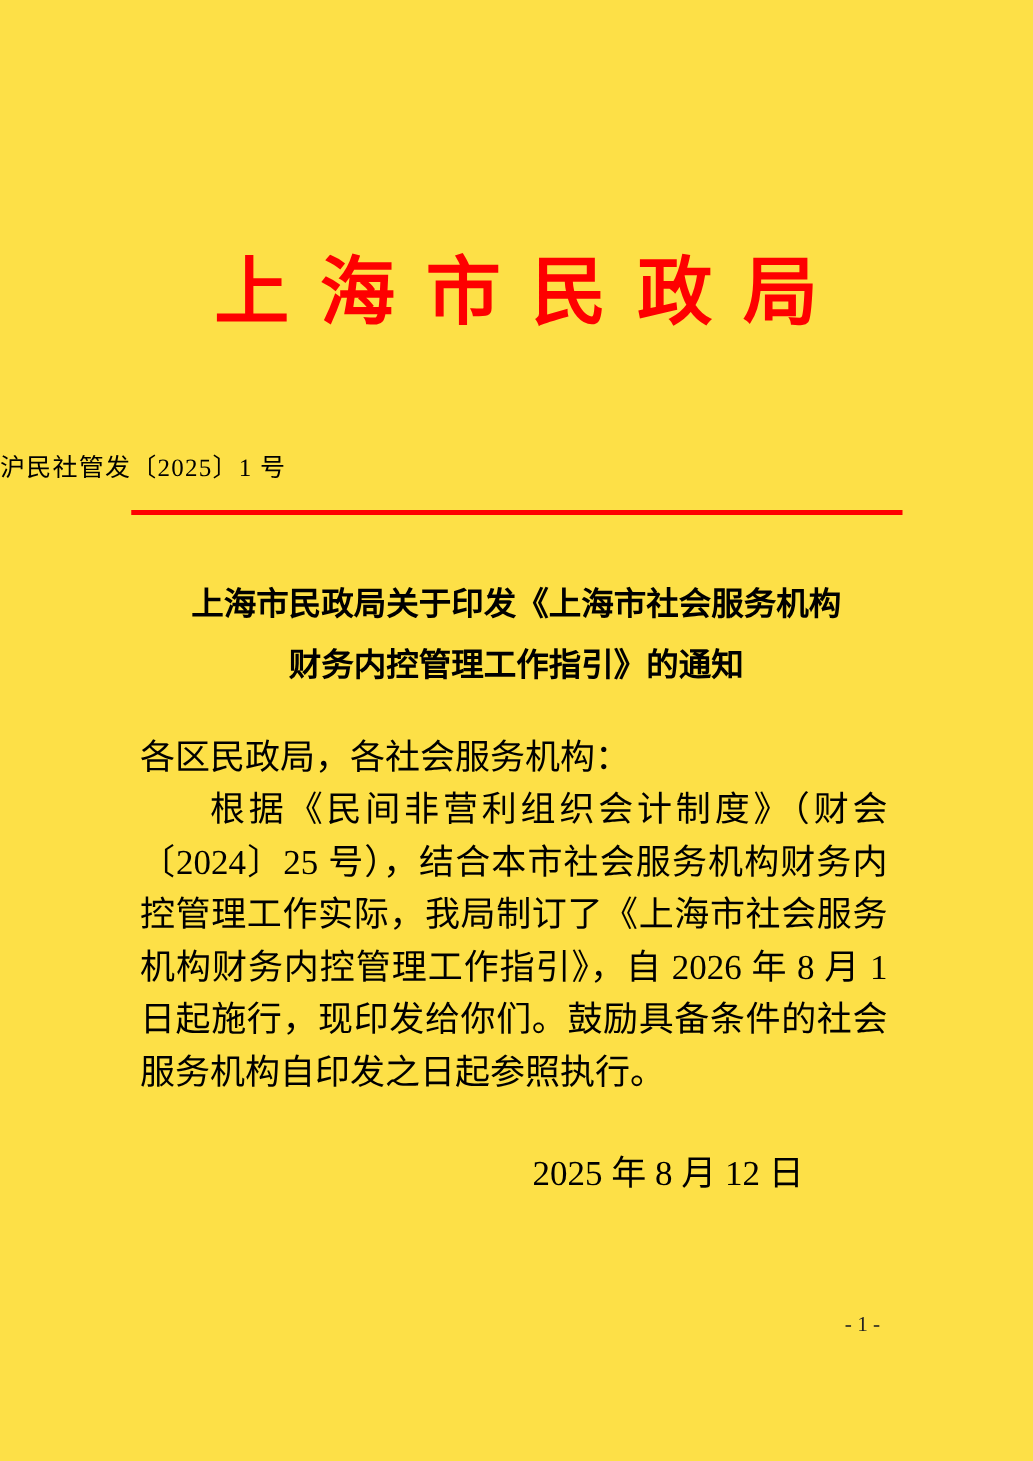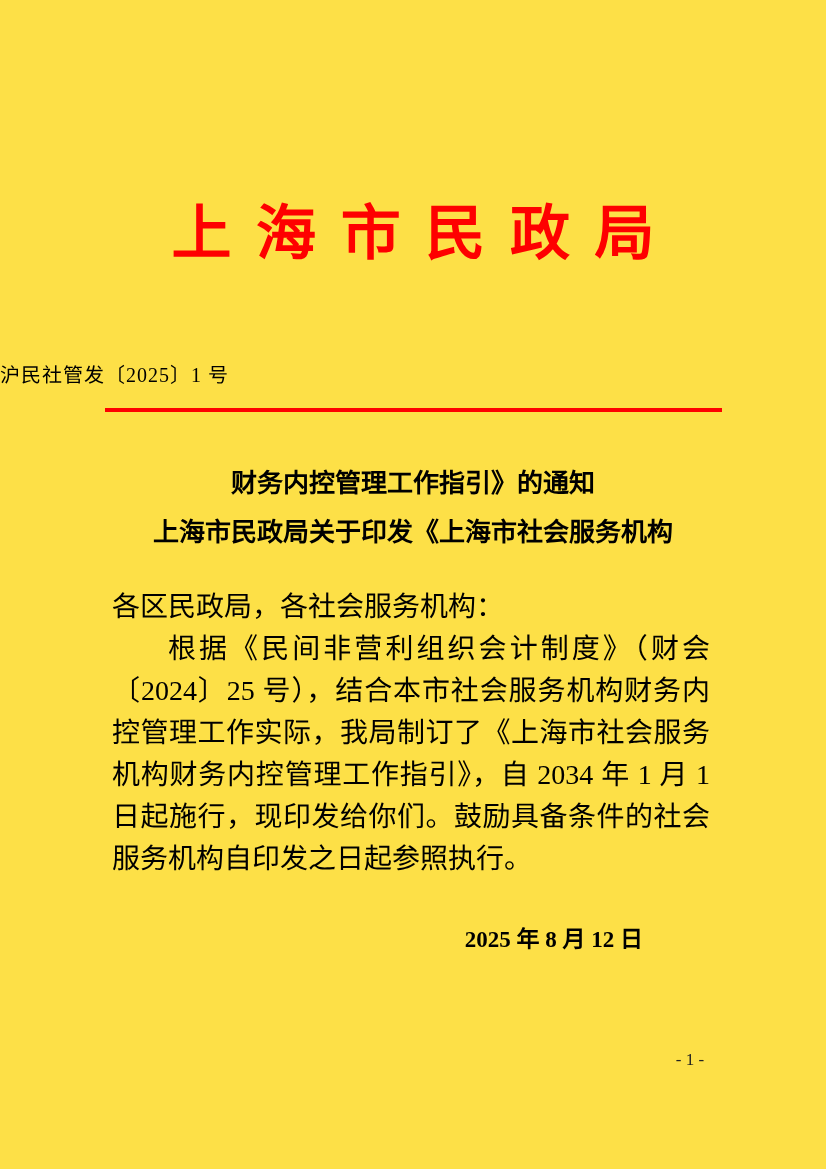--- a/index.html
+++ b/index.html
@@ -41,23 +41,22 @@
   .title-line{ display:block; }
   .body{
     position:absolute; top:586px; left:112px; width:598px;
     font-size:28px; line-height:42px;
     text-align:justify;
   }
   .body p{ margin:0; }
   .para{ text-indent:2em; }
   .date{
     position:absolute; top:926px; right:183px;
-    font-size:23px; line-height:28px;
+    font-size:28px; line-height:28px;
     white-space:nowrap;
-    font-weight:bold;
   }
   .disclosure{
     position:absolute; top:965px; left:150px;
     font-size:21px; line-height:30px;
     white-space:nowrap;
   }
   .page-num{
     position:absolute; top:1049px; left:655px; width:70px;
     text-align:center;
     font-size:17px; line-height:22px;
@@ -69,27 +68,27 @@
 
 <div class="page">
 
   <h1 class="agency">上海市民政局</h1>
 
   <div class="doc-no">沪民社管发〔2025〕1 号</div>
 
   <div class="red-rule"></div>
 
   <h2 class="title">
+    <span class="title-line">上海市民政局关于印发《上海市社会服务机构</span>
     <span class="title-line">财务内控管理工作指引》的通知</span>
-    <span class="title-line">上海市民政局关于印发《上海市社会服务机构</span>
   </h2>
 
   <div class="body">
     <p class="salutation">各区民政局，各社会服务机构：</p>
-    <p class="para">根据《民间非营利组织会计制度》（财会〔2024〕25 号），结合本市社会服务机构财务内控管理工作实际，我局制订了《上海市社会服务机构财务内控管理工作指引》，自 2034 年 1 月 1 日起施行，现印发给你们。鼓励具备条件的社会服务机构自印发之日起参照执行。</p>
+    <p class="para">根据《民间非营利组织会计制度》（财会〔2024〕25 号），结合本市社会服务机构财务内控管理工作实际，我局制订了《上海市社会服务机构财务内控管理工作指引》，自 2026 年 8 月 1 日起施行，现印发给你们。鼓励具备条件的社会服务机构自印发之日起参照执行。</p>
   </div>
 
   <div class="date">2025 年 8 月 12 日</div>
 
 
   <div class="page-num">- 1 -</div>
 
 </div>
 
 </body></html>

